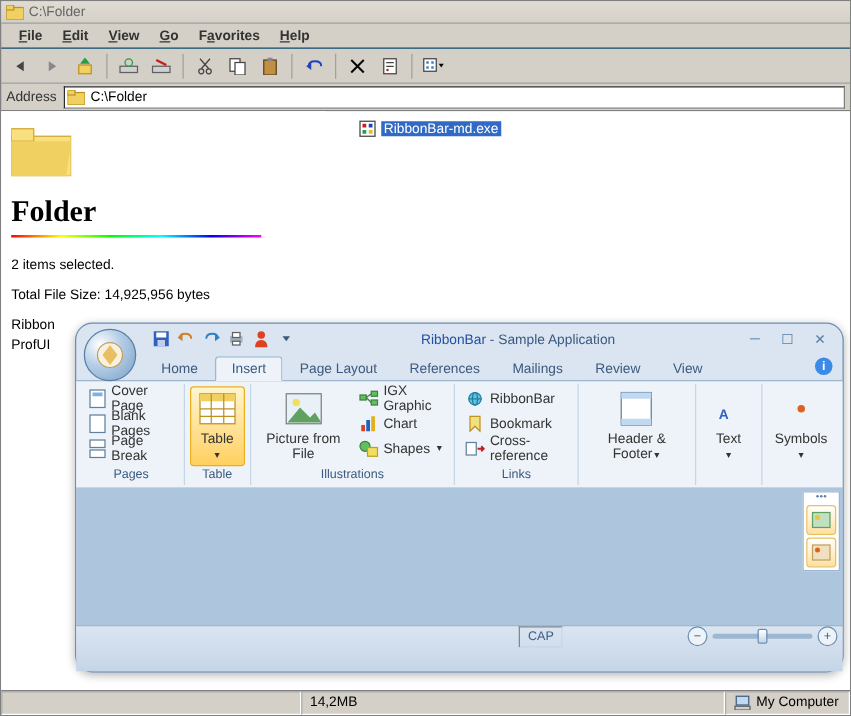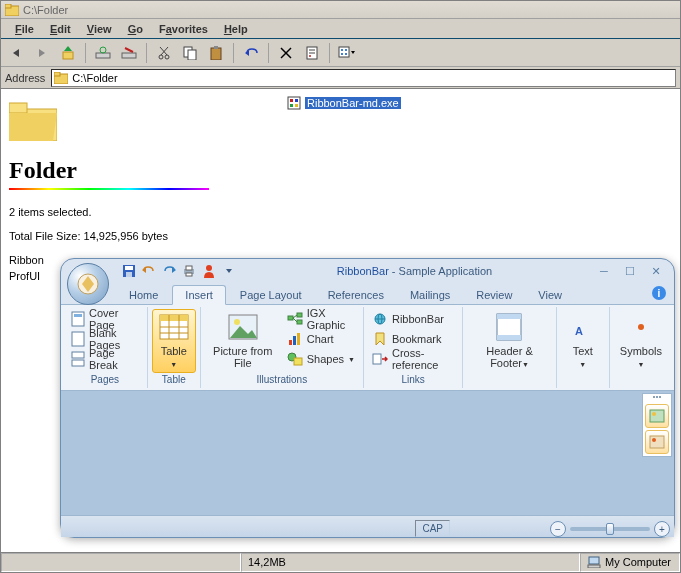--- a/index.html
+++ b/index.html
@@ -62,21 +62,21 @@
 .rbtn-stack { display: flex; flex-direction: column; }
 .ricon-lg { width: 32px; height: 32px; display: flex; align-items: center; justify-content: center; }
 .ricon-sm { width: 16px; height: 16px; display: flex; align-items: center; justify-content: center; }
 .rbtn-label { font-size: 11px; color: #333; margin-top: 2px; text-align: center; line-height: 12px; }
 .dropdown-arrow { font-size: 7px; color: #333; }
 
 .ribbonclientarea { flex: 1; background: #aec5de; position: relative; }
 .sidegallery { position: absolute; right: 2px; top: 2px; width: 30px; background: #fff; border: 1px solid #9db7d1; display: flex; flex-direction: column; gap: 2px; padding: 2px; }
 .galitem { width: 24px; height: 24px; background: linear-gradient(#fff,#ffe0a0); border: 1px solid #e8c060; border-radius: 3px; display: flex; align-items: center; justify-content: center; }
 
-.ribbonstatus { height: 22px; background: linear-gradient(#dbe5f1,#c5d5e8); border-top: 1px solid #9db7d1; display: flex; align-items: flex-end; padding: 0 4px; }
+.ribbonstatus { height: 37px; background: linear-gradient(#dbe5f1,#c5d5e8); border-top: 1px solid #9db7d1; display: flex; align-items: flex-start; padding: 0 4px; }
 .rstat-sep { flex: 1; }
 .cap { padding: 2px 6px; border: 1px inset #c5d5e8; font-size: 10px; color: #3b5a7f; }
 .zoom { display: flex; align-items: center; gap: 4px; margin-left: 20px; }
 .zoomslider { width: 80px; height: 4px; background: #9db7d1; position: relative; border-radius: 2px; }
 .zoomthumb { position: absolute; left: 50%; top: -4px; width: 8px; height: 12px; background: linear-gradient(#fff,#c5d5e8); border: 1px solid #6b8fb5; border-radius: 2px; transform: translateX(-50%); }
 .zbtn { width: 16px; height: 16px; border-radius: 50%; border: 1px solid #6b8fb5; background: #eef3fa; display: flex; align-items: center; justify-content: center; font-size: 10px; color: #3b5a7f; cursor: default; }
 
 svg { display: block; }
 </style>
 </head>

